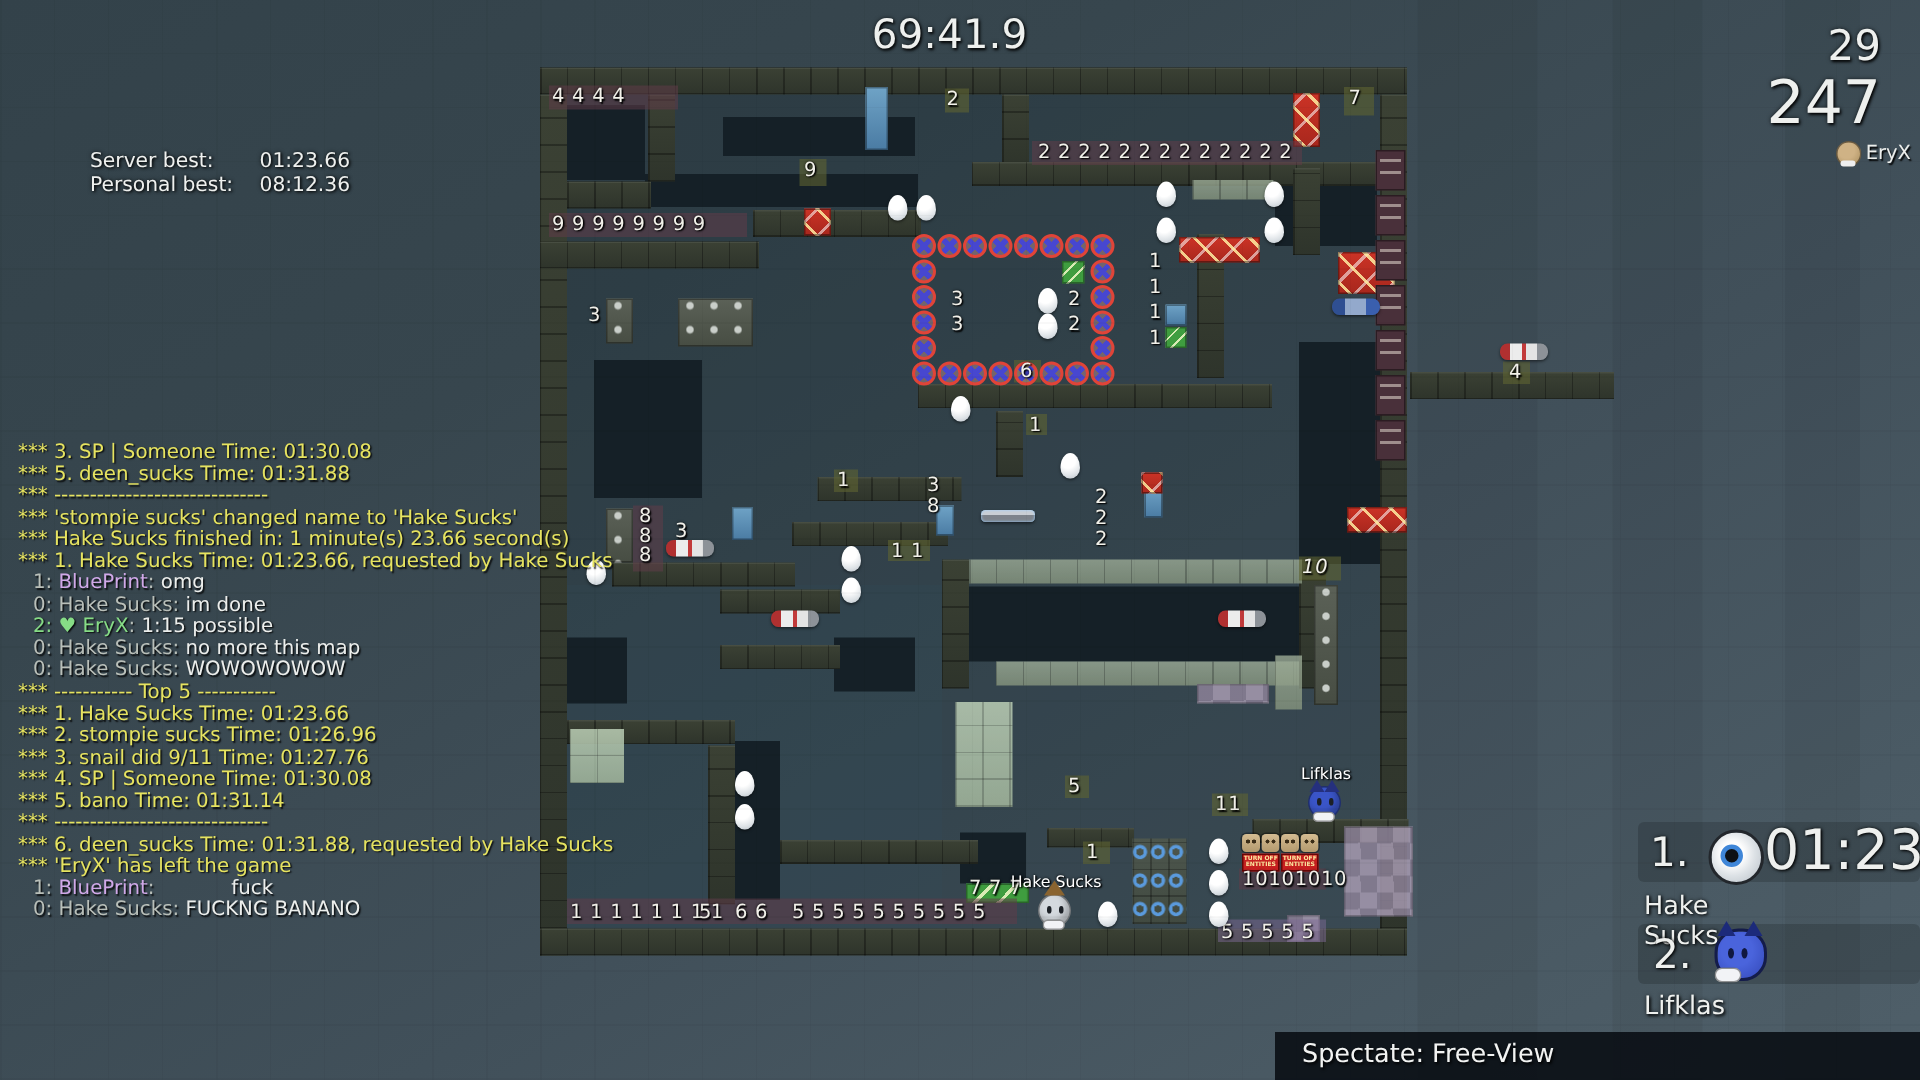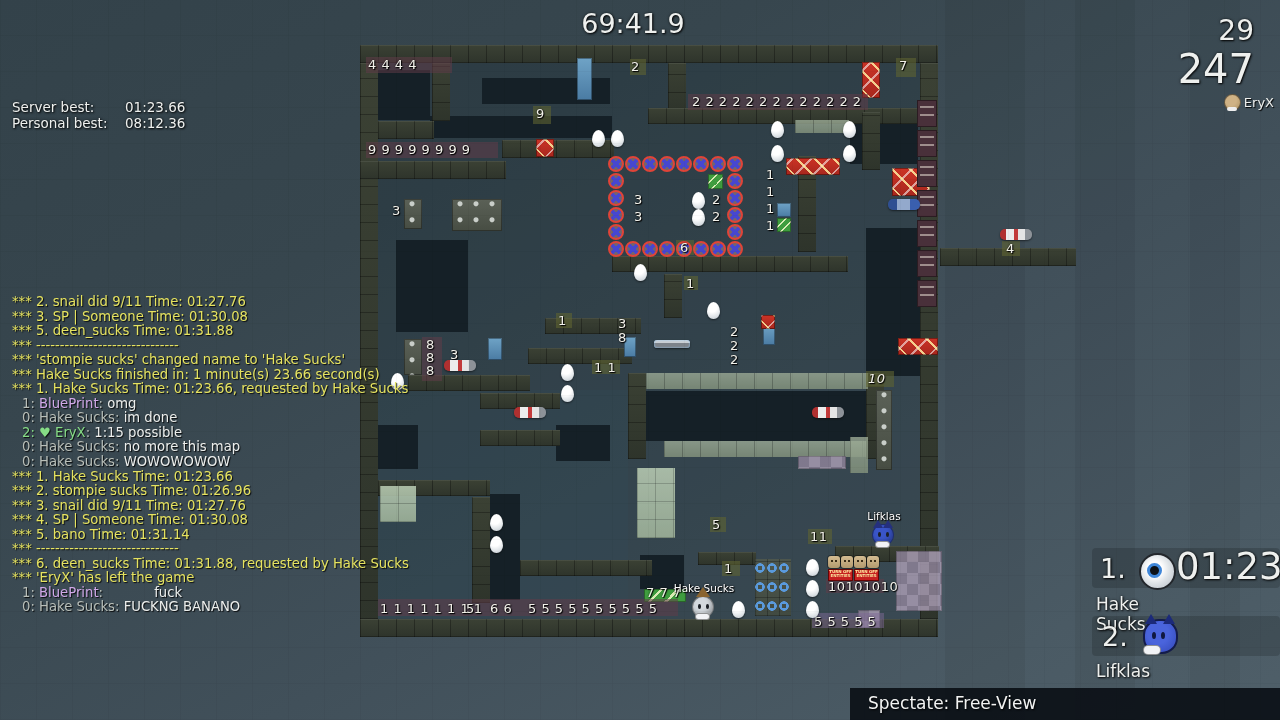--- a/index.html
+++ b/index.html
@@ -113,21 +113,21 @@
   #topright{top:16px;right:26px;text-align:right;z-index:20;line-height:1.1;}
   #tr1{font-size:28px;}
   #tr2{font-size:40px;}
   #spec-ind{position:absolute;top:94px;right:6px;display:flex;align-items:center;gap:3px;z-index:20;}
   #spec-ind .nm{color:#eceeec;font-size:13px;text-shadow:1px 1px 1px #000;}
   .av-tan{width:15px;height:15px;border-radius:50%;position:relative;
     background:radial-gradient(circle at 40% 35%,#cfb285 0 40%,#a98e5e);border:1px solid rgba(0,0,0,.45);}
   .av-tan::after{content:"";position:absolute;bottom:-1px;left:2px;width:10px;height:4px;border-radius:3px;background:#eee;}
   #bests{top:99px;left:12px;font-size:13.5px;line-height:16px;z-index:20;}
   #bests .row{display:flex;}
-  #bests .lbl{width:113px;}
+  #bests .lbl{width:113px;margin-left:48px;}
   #chat{position:absolute;left:12px;top:295px;z-index:30;font-size:13.2px;line-height:14.55px;white-space:nowrap;}
   .chat-line span{text-shadow:1px 1px 1px rgba(0,0,0,.85);}
   .chat-line.ind{padding-left:10px;}
   #lb{position:absolute;z-index:25;}
   .lb-panel{position:absolute;background:rgba(0,0,0,0.16);border-radius:4px;}
   #lb-rank1{position:absolute;left:1100px;top:553px;font-size:27px;}
   #lb-time1{position:absolute;left:1176px;top:545px;font-size:37px;}
   #lb-name1{position:absolute;left:1096px;top:594px;font-size:17px;}
   #lb-rank2{position:absolute;left:1102px;top:621px;font-size:27px;}
   #lb-name2{position:absolute;left:1096px;top:661px;font-size:17px;}
@@ -403,32 +403,32 @@
     <span class="lbl">Server best:</span>
     <span class="val">01:23.66</span>
   </div>
   <div class="row">
     <span class="lbl">Personal best:</span>
     <span class="val">08:12.36</span>
   </div>
 </div>
 
 <div id="chat">
-    <div class="chat-line"><span style="color: rgb(230, 227, 96);">*** 2. snail did 9/11 Time: 01:27.76</span></div>
     <div class="chat-line"><span style="color: rgb(230, 227, 96);">*** 3. SP | Someone Time: 01:30.08</span></div>
     <div class="chat-line"><span style="color: rgb(230, 227, 96);">*** 5. deen_sucks Time: 01:31.88</span></div>
     <div class="chat-line"><span style="color: rgb(230, 227, 96);">*** ------------------------------</span></div>
     <div class="chat-line"><span style="color: rgb(230, 227, 96);">*** 'stompie sucks' changed name to 'Hake Sucks'</span></div>
     <div class="chat-line"><span style="color: rgb(230, 227, 96);">*** Hake Sucks finished in: 1 minute(s) 23.66 second(s)</span></div>
     <div class="chat-line"><span style="color: rgb(230, 227, 96);">*** 1. Hake Sucks Time: 01:23.66, requested by Hake Sucks</span></div>
     <div class="chat-line ind"><span style="color: rgb(185, 191, 185);">1: </span><span style="color: rgb(208, 168, 232);">BluePrint</span><span style="color: rgb(185, 191, 185);">: </span><span style="color: rgb(236, 238, 236);">omg</span></div>
     <div class="chat-line ind"><span style="color: rgb(185, 191, 185);">0: </span><span style="color: rgb(185, 191, 185);">Hake Sucks</span><span style="color: rgb(185, 191, 185);">: </span><span style="color: rgb(236, 238, 236);">im done</span></div>
     <div class="chat-line ind"><span style="color: rgb(134, 220, 134);">2: </span><span style="color: rgb(134, 220, 134);">♥ </span><span style="color: rgb(134, 220, 134);">EryX</span><span style="color: rgb(185, 191, 185);">: </span><span style="color: rgb(236, 238, 236);">1:15 possible</span></div>
     <div class="chat-line ind"><span style="color: rgb(185, 191, 185);">0: </span><span style="color: rgb(185, 191, 185);">Hake Sucks</span><span style="color: rgb(185, 191, 185);">: </span><span style="color: rgb(236, 238, 236);">no more this map</span></div>
     <div class="chat-line ind"><span style="color: rgb(185, 191, 185);">0: </span><span style="color: rgb(185, 191, 185);">Hake Sucks</span><span style="color: rgb(185, 191, 185);">: </span><span style="color: rgb(236, 238, 236);">WOWOWOWOW</span></div>
+    <div class="chat-line"><span style="color: rgb(230, 227, 96);">*** ----------- Top 5 -----------</span></div>
     <div class="chat-line"><span style="color: rgb(230, 227, 96);">*** 1. Hake Sucks Time: 01:23.66</span></div>
     <div class="chat-line"><span style="color: rgb(230, 227, 96);">*** 2. stompie sucks Time: 01:26.96</span></div>
     <div class="chat-line"><span style="color: rgb(230, 227, 96);">*** 3. snail did 9/11 Time: 01:27.76</span></div>
     <div class="chat-line"><span style="color: rgb(230, 227, 96);">*** 4. SP | Someone Time: 01:30.08</span></div>
     <div class="chat-line"><span style="color: rgb(230, 227, 96);">*** 5. bano Time: 01:31.14</span></div>
     <div class="chat-line"><span style="color: rgb(230, 227, 96);">*** ------------------------------</span></div>
     <div class="chat-line"><span style="color: rgb(230, 227, 96);">*** 6. deen_sucks Time: 01:31.88, requested by Hake Sucks</span></div>
     <div class="chat-line"><span style="color: rgb(230, 227, 96);">*** 'EryX' has left the game</span></div>
     <div class="chat-line ind"><span style="color: rgb(185, 191, 185);">1: </span><span style="color: rgb(208, 168, 232);">BluePrint</span><span style="color: rgb(185, 191, 185);">: </span><span style="color: rgb(236, 238, 236); margin-left: 47px;">fuck</span></div>
     <div class="chat-line ind"><span style="color: rgb(185, 191, 185);">0: </span><span style="color: rgb(185, 191, 185);">Hake Sucks</span><span style="color: rgb(185, 191, 185);">: </span><span style="color: rgb(236, 238, 236);">FUCKNG BANANO</span></div>

